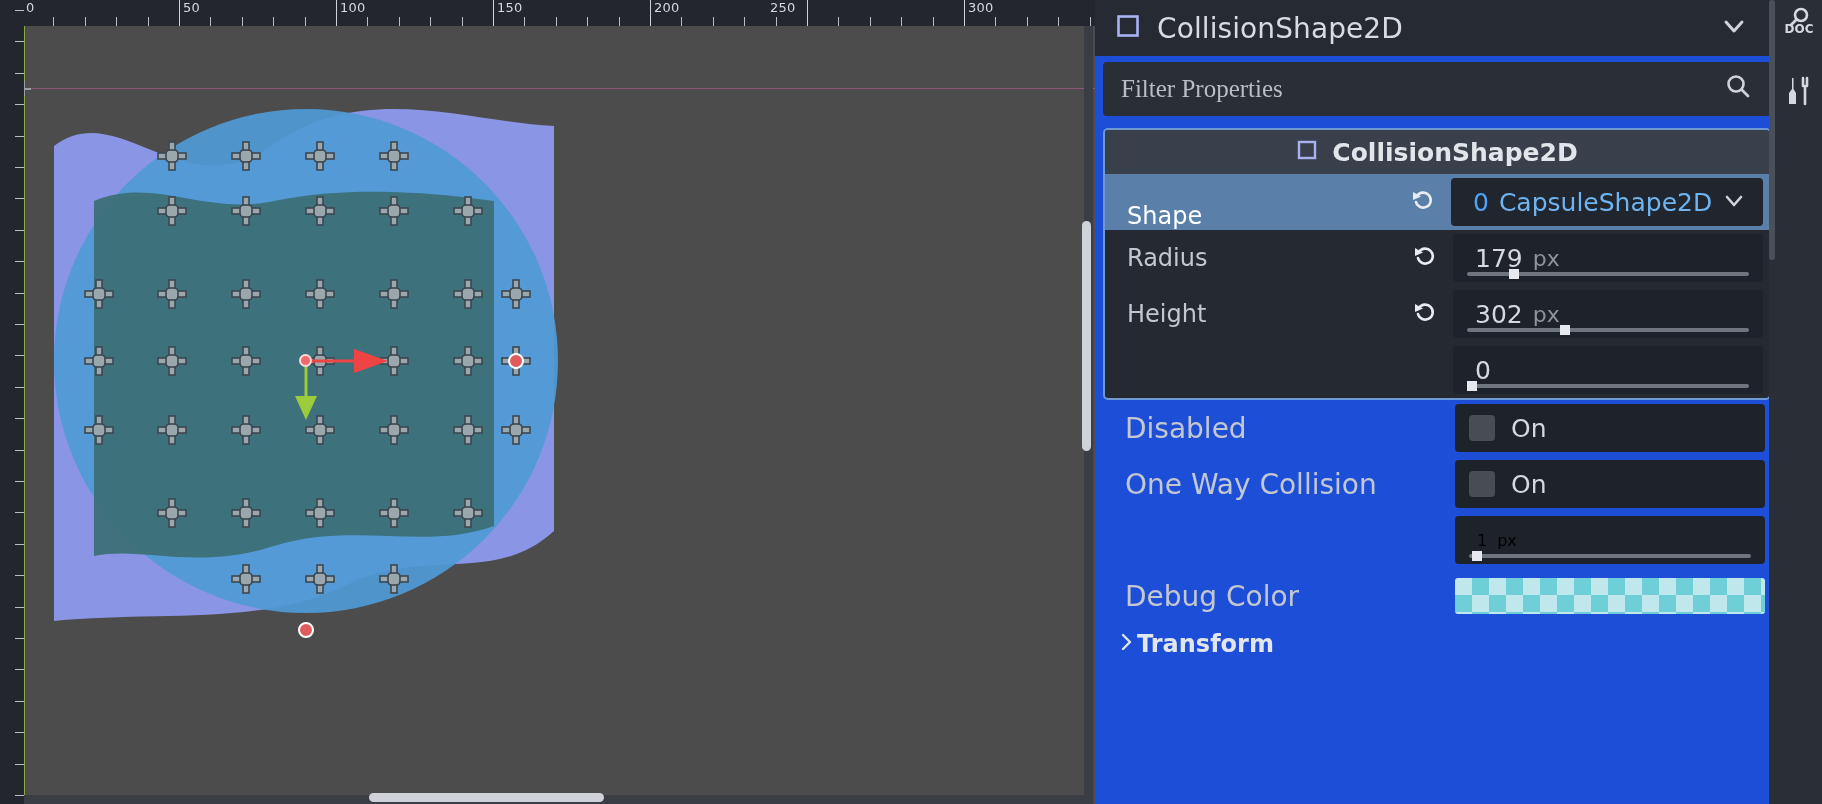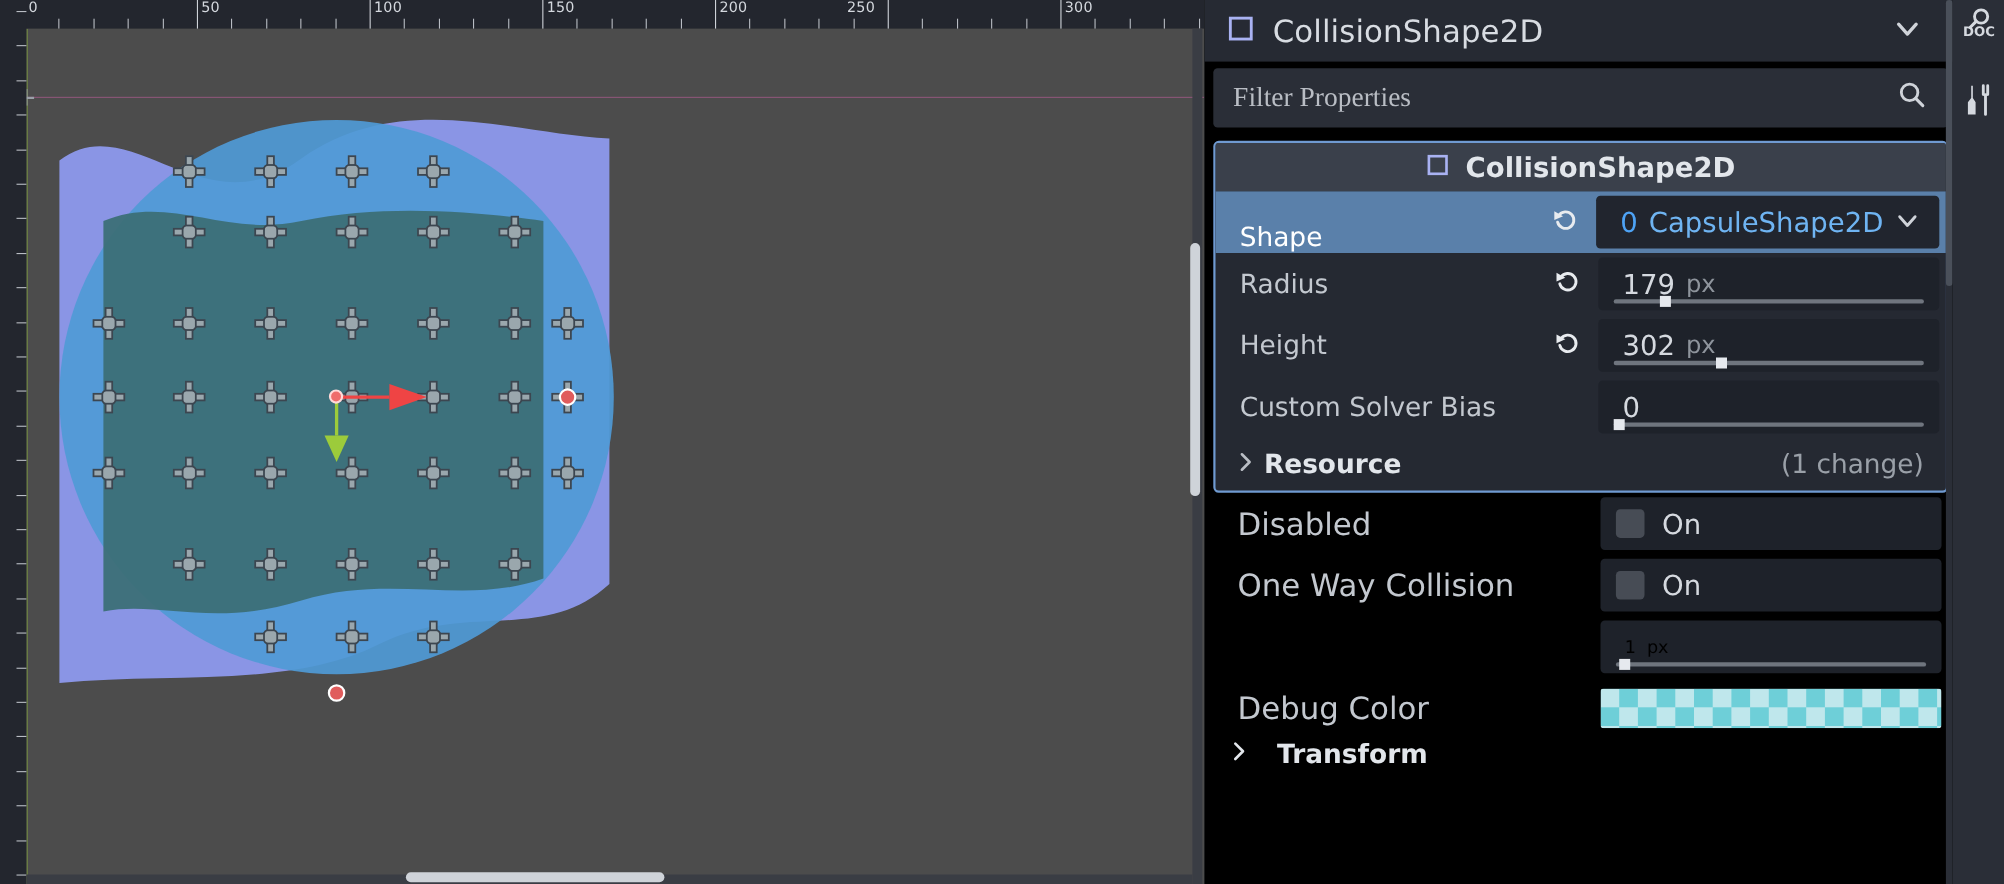--- a/index.html
+++ b/index.html
@@ -79,21 +79,21 @@
   }
   #vp-track-h {
     position:absolute; left:24px; bottom:0px; height:9px; width:1060px;
     background:#3a3d44; z-index:6;
   }
 
   
   #inspector {
     position: relative;
     width: 727px; height: 804px; flex: none;
-    background: #000000;
+    background: #1d4ed8;
     display: flex; flex-direction: column;
   }
   #insp-main { width: 680px; position:relative; }
   #insp-side {
     position:absolute; right:0; top:0; width:47px; height:804px;
     background:#2a2e37;
     display:flex; flex-direction:column; align-items:center; padding-top:4px; gap:22px;
   }
   .side-btn { width:40px; height:44px; display:flex; align-items:center; justify-content:center; }
 
@@ -198,21 +198,21 @@
 
   .node2d-bar {
     margin: 8px 0 0 8px; width:668px; height:44px;
     background:#3a404b; border-radius:4px;
     display:flex; align-items:center; justify-content:center; gap:14px;
   }
   .node2d-bar .t { font-size:25px; font-weight:700; color:#e2e6eb; }
 
   .transform-row {
     margin-left:8px; width:668px; height:40px;
-    display:flex; padding-left:14px; gap:24px;
+    display:flex; align-items:center; padding-left:14px; gap:0;
   }
   .transform-row .t { font-size:24px; font-weight:700; color:#e2e6eb; }
 
   
   #insp-scroll {
     position:absolute; right:47px; top:0; width:6px; height:804px; background:#2a2e37;
   }
   #insp-thumb { position:absolute; top:0; left:0; width:6px; height:260px; background:#4a505a; border-radius:3px; }
 </style>
 </head>
@@ -698,38 +698,28 @@
           <div class="pfield">
             <span class="num">302</span>
             <span class="unit">px</span>
             <div class="minislider">
               <div class="grab" style="left:33%"></div>
             </div>
           </div>
         </div>
 
         <div class="prow">
-          <span class="pname">Custom Solver Bias</span>
           <div class="pfield" style="margin-left:auto;">
             <span class="num">0</span>
             <div class="minislider">
               <div class="grab" style="left:0%"></div>
             </div>
           </div>
         </div>
 
-        <div class="resrow">
-          <span>
-            <svg width="20" height="22" viewBox="0 0 20 22">
-              <polyline points="6,4 13,11 6,18" fill="none" stroke="#b9bdc4" stroke-width="2.4" stroke-linecap="round" stroke-linejoin="round"></polyline>
-            </svg>
-          </span>
-          <span class="rlabel">Resource</span>
-          <span class="rcount">(1 change)</span>
-        </div>
       </div>
 
       <div class="plainrow">
         <span class="pname">Disabled</span>
         <div class="boolfield">
           <span class="chk"></span>
           <span class="on">On</span>
         </div>
       </div>
 

